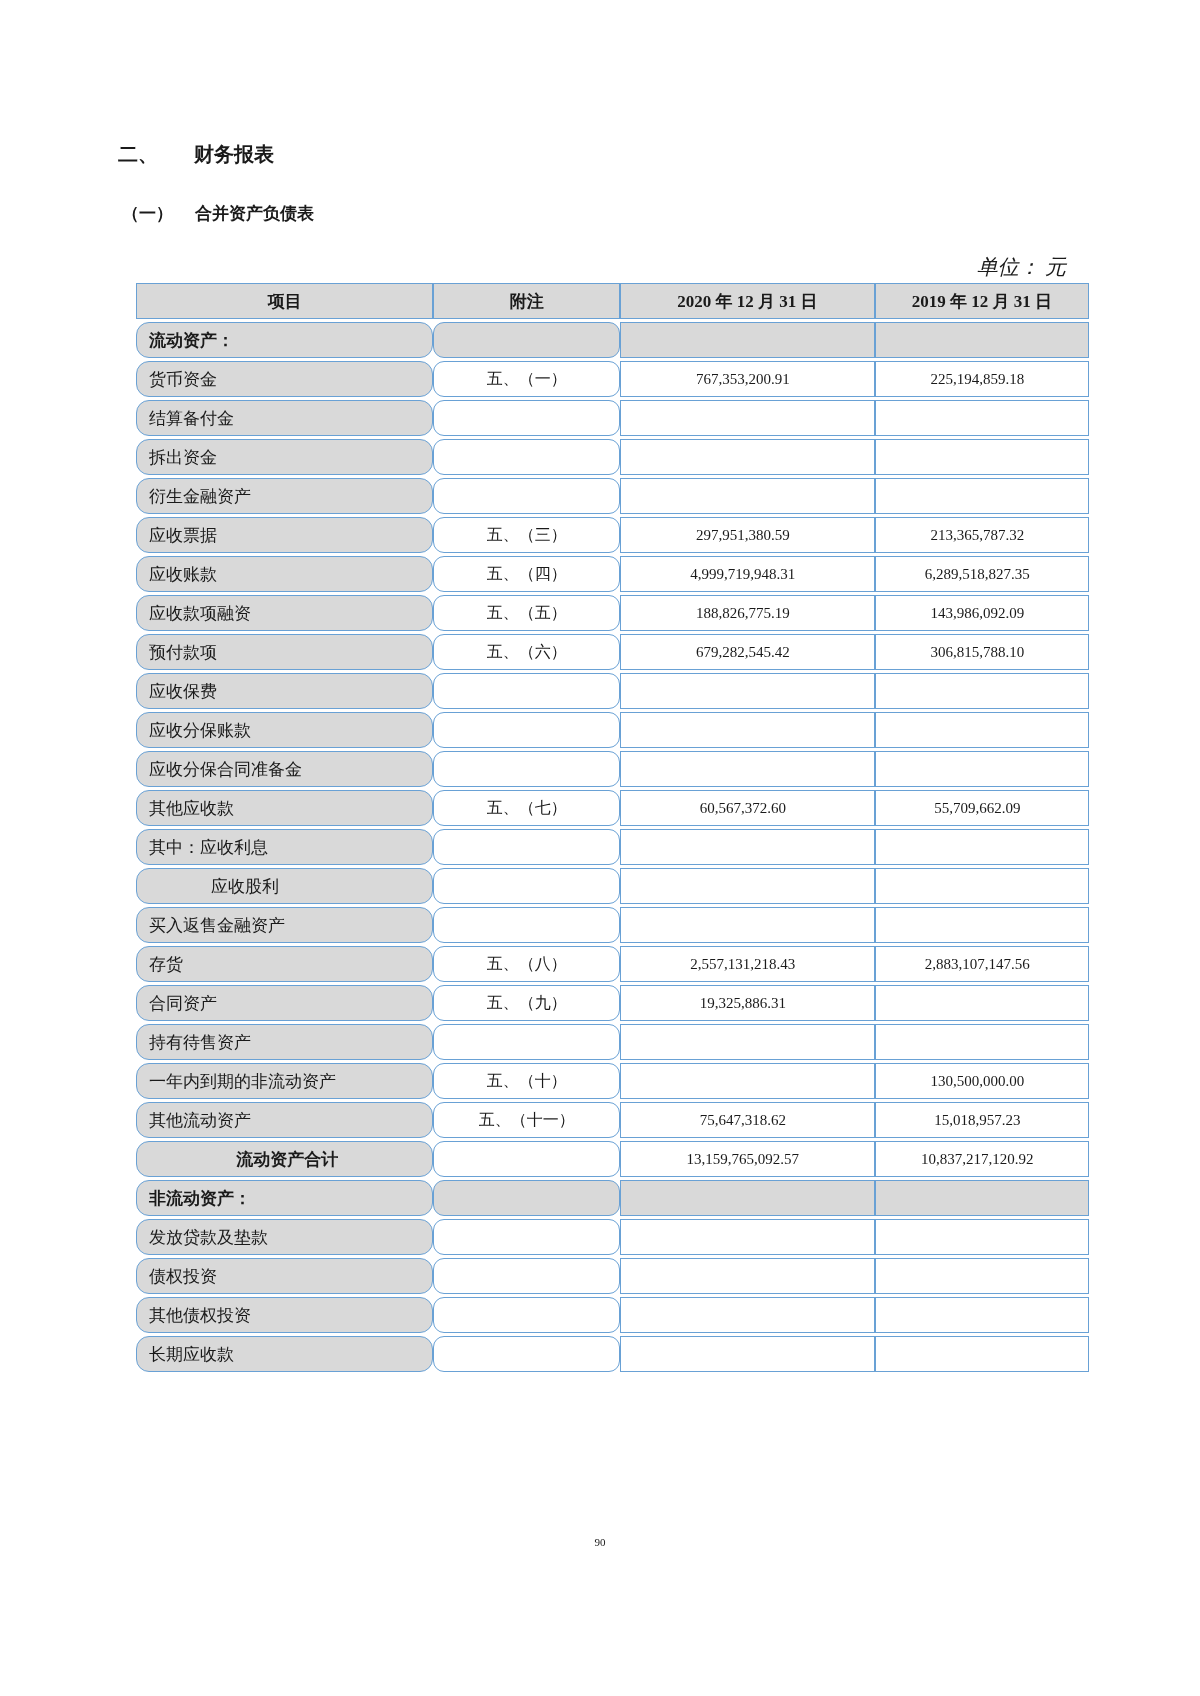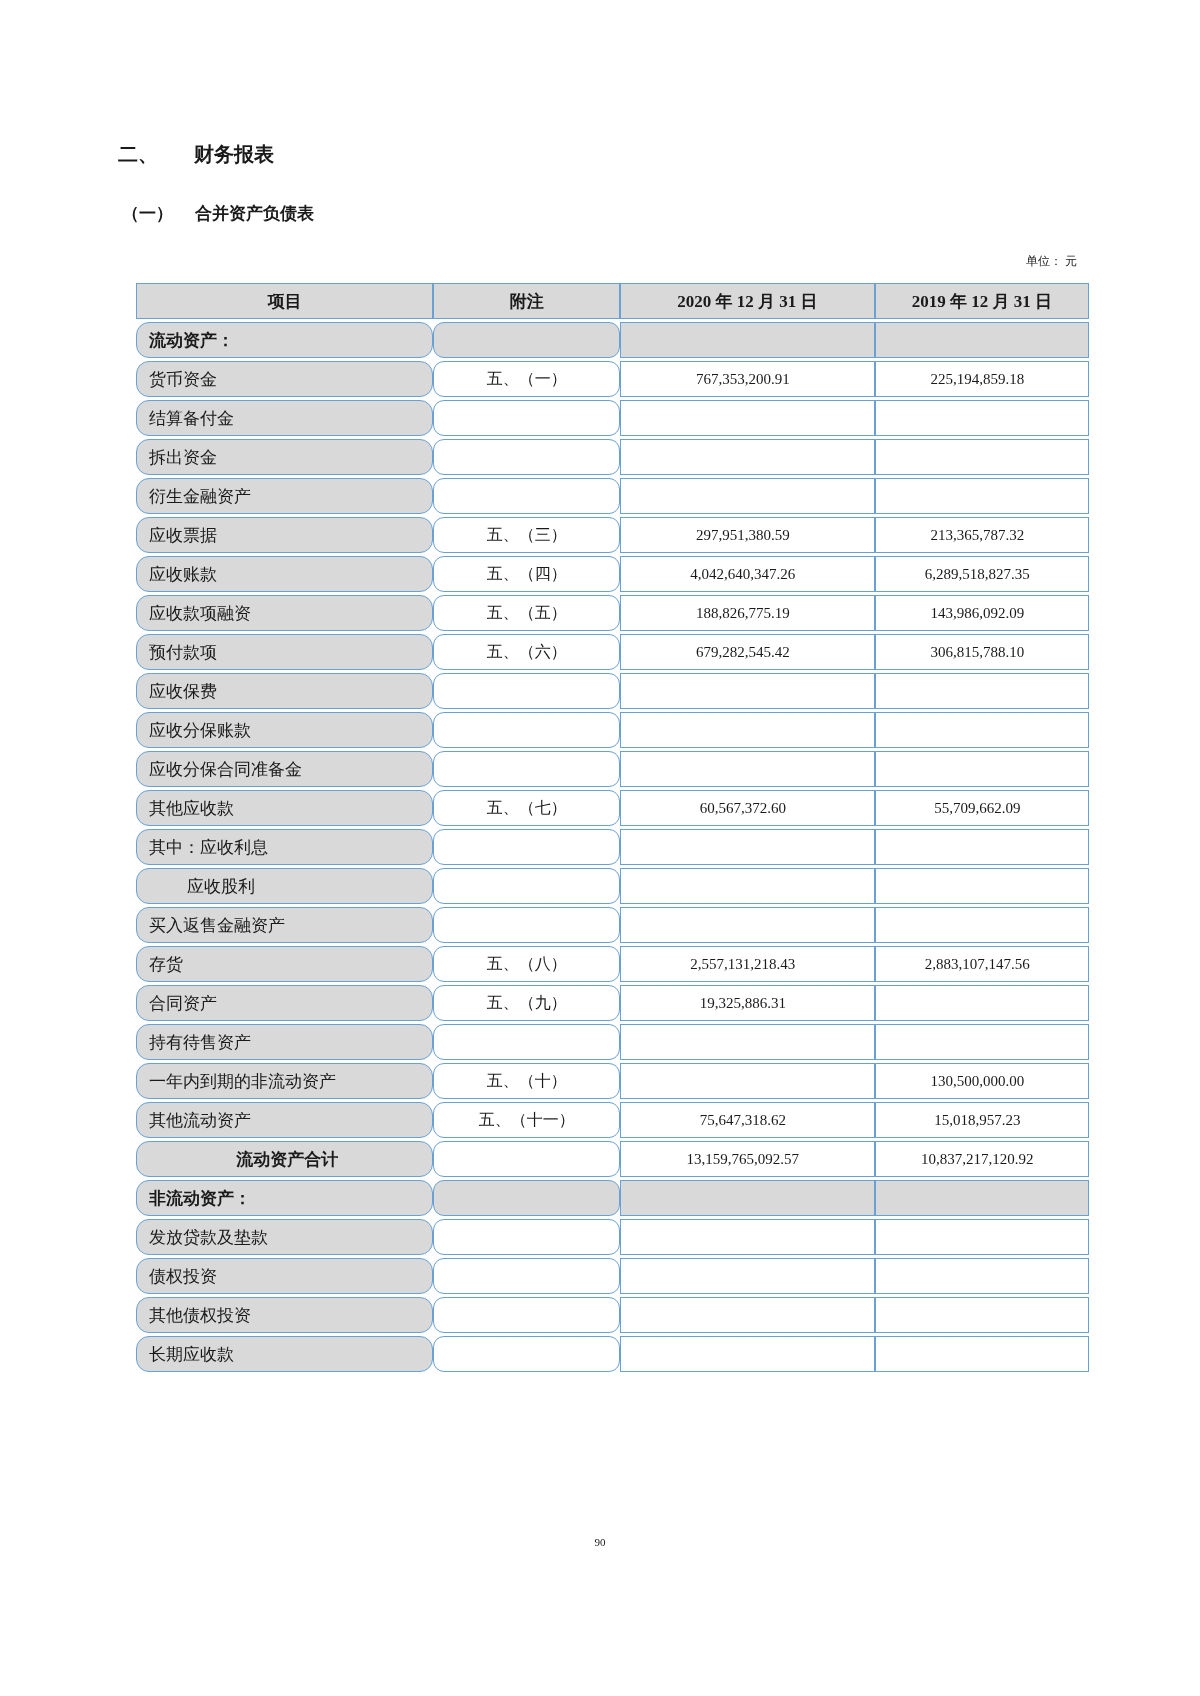--- a/index.html
+++ b/index.html
@@ -20,22 +20,23 @@
     position: absolute; top: 141px; left: 118px;
     font-size: 20px; font-weight: bold;
     display: flex; gap: 36px;
   }
   .heading2 {
     position: absolute; top: 202px; left: 122px;
     font-size: 17px; font-weight: bold;
     display: flex; gap: 22px;
   }
   .unit-label {
-    position: absolute; top: 253px; right: 123px;
-    font-size: 12px;
+    position: absolute; top: 253px; right: 134px;
+    font-size: 21px;
+    font-style: italic;
   }
   .table-wrap {
     position: absolute; top: 280px; left: 124px; width: 953px;
   }
   table {
     width: 100%;
     border-collapse: separate;
     border-spacing: 0 3px;
     table-layout: fixed;
     margin-left: 12px;
@@ -62,21 +63,21 @@
   }
   td.col-note { text-align: center; font-size: 16px; border-radius: 11px; }
   td.col-num  { text-align: center; padding-right: 10px; font-size: 15px; }
   tr.row-section td { background: var(--cell-gray); }
   tr.row-section td.col-label { font-weight: bold; }
   tr.row-total td.col-label {
     font-weight: bold;
     text-align: center;
     padding-left: 6px;
   }
-  tr.row-item-indent td.col-label { padding-left: 50px; }
+  tr.row-item-indent td.col-label { padding-left: 74px; }
   .page-number {
     position: absolute; top: 1536px; left: 0;
     width: 100%;
     text-align: center;
     font-size: 11px;
   }
 </style>
 </head>
 <body>
 
@@ -141,21 +142,21 @@
         </tr>
         <tr class="row-item">
           <td class="col-label">应收票据</td>
           <td class="col-note">五、（三）</td>
           <td class="col-num">297,951,380.59</td>
           <td class="col-num">213,365,787.32</td>
         </tr>
         <tr class="row-item">
           <td class="col-label">应收账款</td>
           <td class="col-note">五、（四）</td>
-          <td class="col-num">4,042,640,347.26</td>
+          <td class="col-num">4,999,719,948.31</td>
           <td class="col-num">6,289,518,827.35</td>
         </tr>
         <tr class="row-item">
           <td class="col-label">应收款项融资</td>
           <td class="col-note">五、（五）</td>
           <td class="col-num">188,826,775.19</td>
           <td class="col-num">143,986,092.09</td>
         </tr>
         <tr class="row-item">
           <td class="col-label">预付款项</td>

